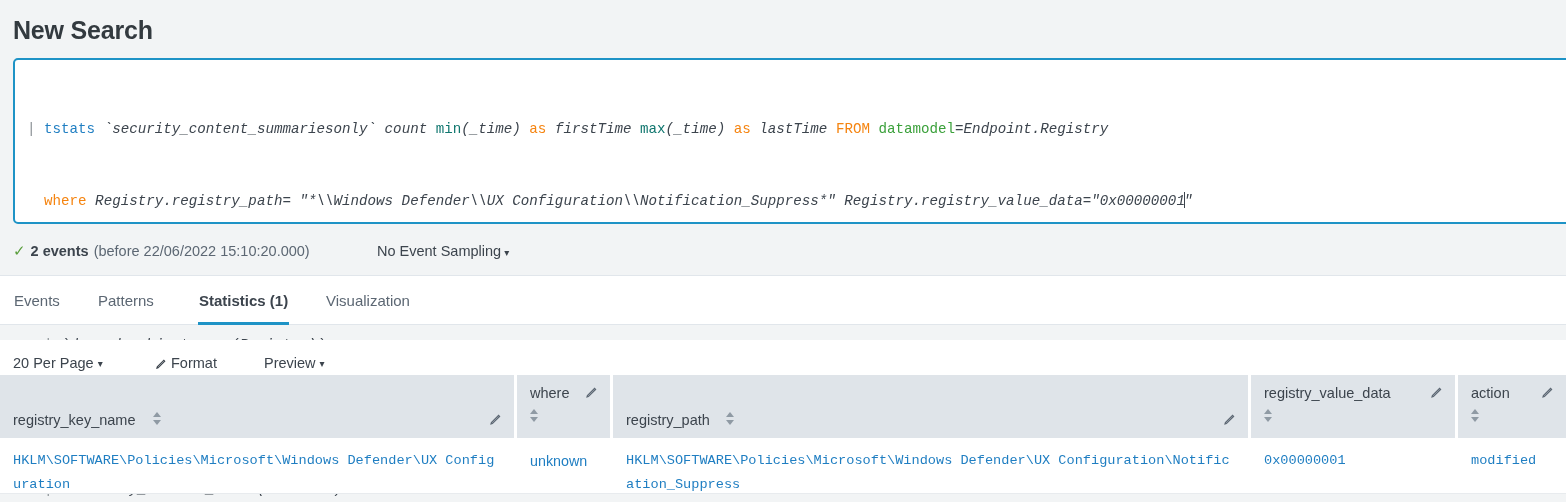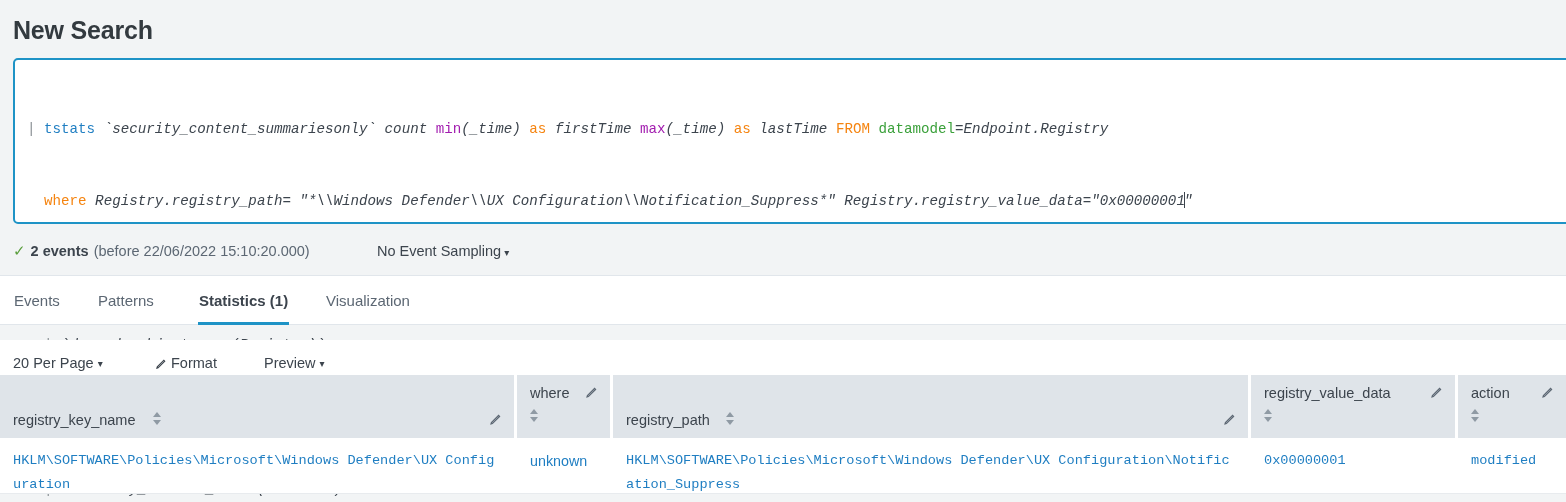--- a/index.html
+++ b/index.html
@@ -34,21 +34,21 @@
     position: absolute; left: 12px; top: 9px;
     font-family: "Liberation Mono", "DejaVu Sans Mono", monospace;
     font-size: 14.2px;
     line-height: 24px;
     color: #3c444d;
     white-space: pre;
   }
   .spl .ln { display: block; height: 24px; }
   .tok-pipe   { color: #8a9095; }
   .tok-cmd    { color: #1f7ec2; }
-  .tok-fn     { color: #a21caf; }
+  .tok-fn     { color: #0f766e; }
   .tok-kw     { color: #f58410; }
   .tok-arg    { color: #3aa03a; }
   .tok-plain  { color: #3c444d; font-style: italic; }
   .caret {
     display: inline-block; width: 1px; height: 16px;
     background: #3c444d; vertical-align: -3px; margin: 0 -1px;
   }
 
   
   .eventbar {

